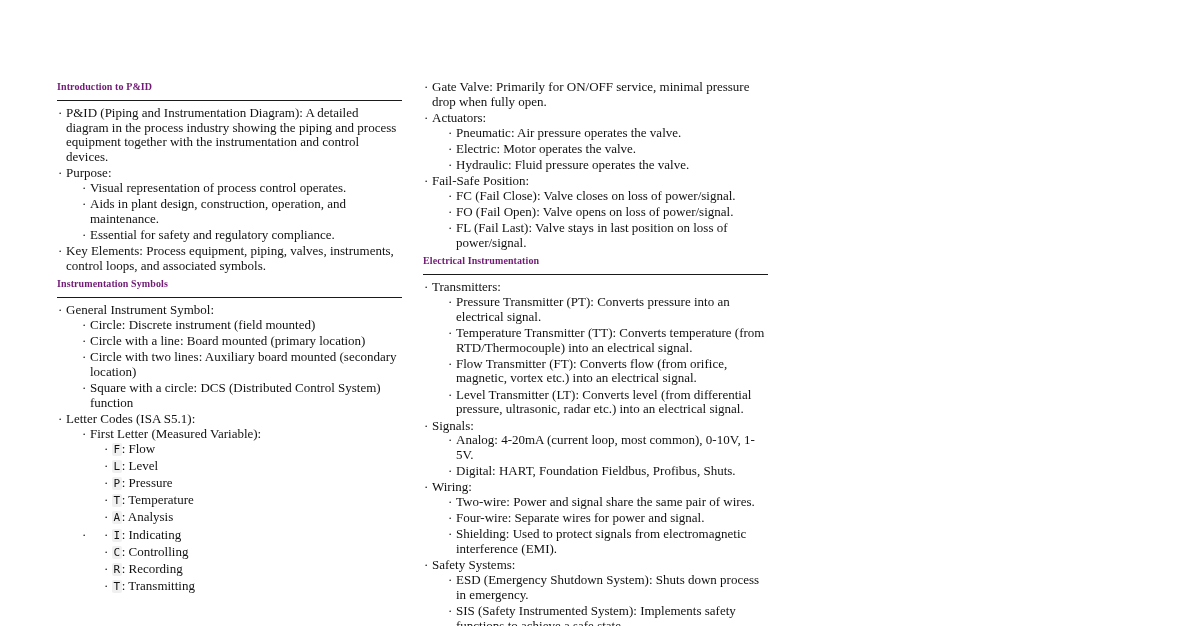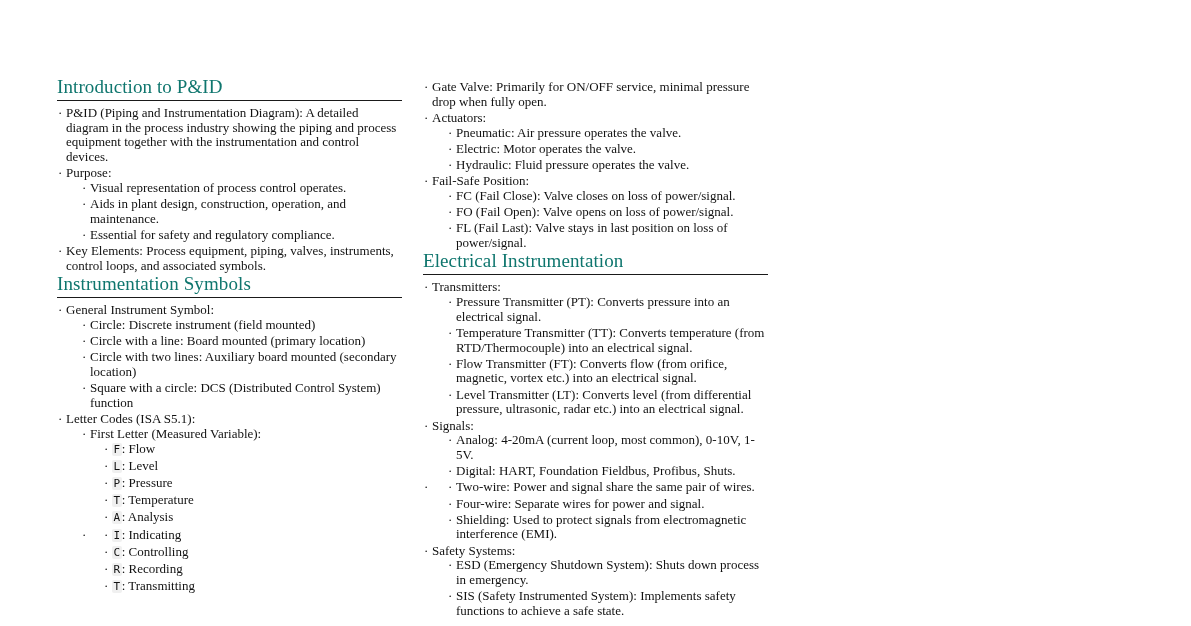--- a/index.html
+++ b/index.html
@@ -28,24 +28,24 @@
     width: 345px;
   }
   .col-left  { left: 57px; }
   .col-right { left: 423px; }
 
   .section { margin: 0; }
   .section + .section { margin-top: 0; }
 
   h2.heading {
     font-family: "Liberation Serif", "DejaVu Serif", serif;
-    font-size: 19px;
-    font-weight: normal;
+    font-size: 10px;
+    font-weight: bold;
     line-height: 18px;
-    color: #0f766e;
+    color: #701a75;
     margin: 0 0 0 0;
     padding: 0 0 4px 0;
     letter-spacing: 0.1px;
   }
   .rule {
     height: 0;
     border-top: 1.6px solid #1a1a1a;
     margin: 0 0 5px 0;
   }
 
@@ -292,20 +292,21 @@
                   <span class="txt">Analog: 4-20mA (current loop, most common), 0-10V, 1-5V.</span>
                 </li>
                 <li class="item">
                   <span class="bullet">·</span>
                   <span class="txt">Digital: HART, Foundation Fieldbus, Profibus, Shuts.</span>
                 </li>
               </ul>
             </li>
             <li class="item">
               <span class="bullet">·</span>
+              <span class="txt">Wiring:</span>
               <ul class="lvl lvl2">
                 <li class="item">
                   <span class="bullet">·</span>
                   <span class="txt">Two-wire: Power and signal share the same pair of wires.</span>
                 </li>
                 <li class="item">
                   <span class="bullet">·</span>
                   <span class="txt">Four-wire: Separate wires for power and signal.</span>
                 </li>
                 <li class="item">

